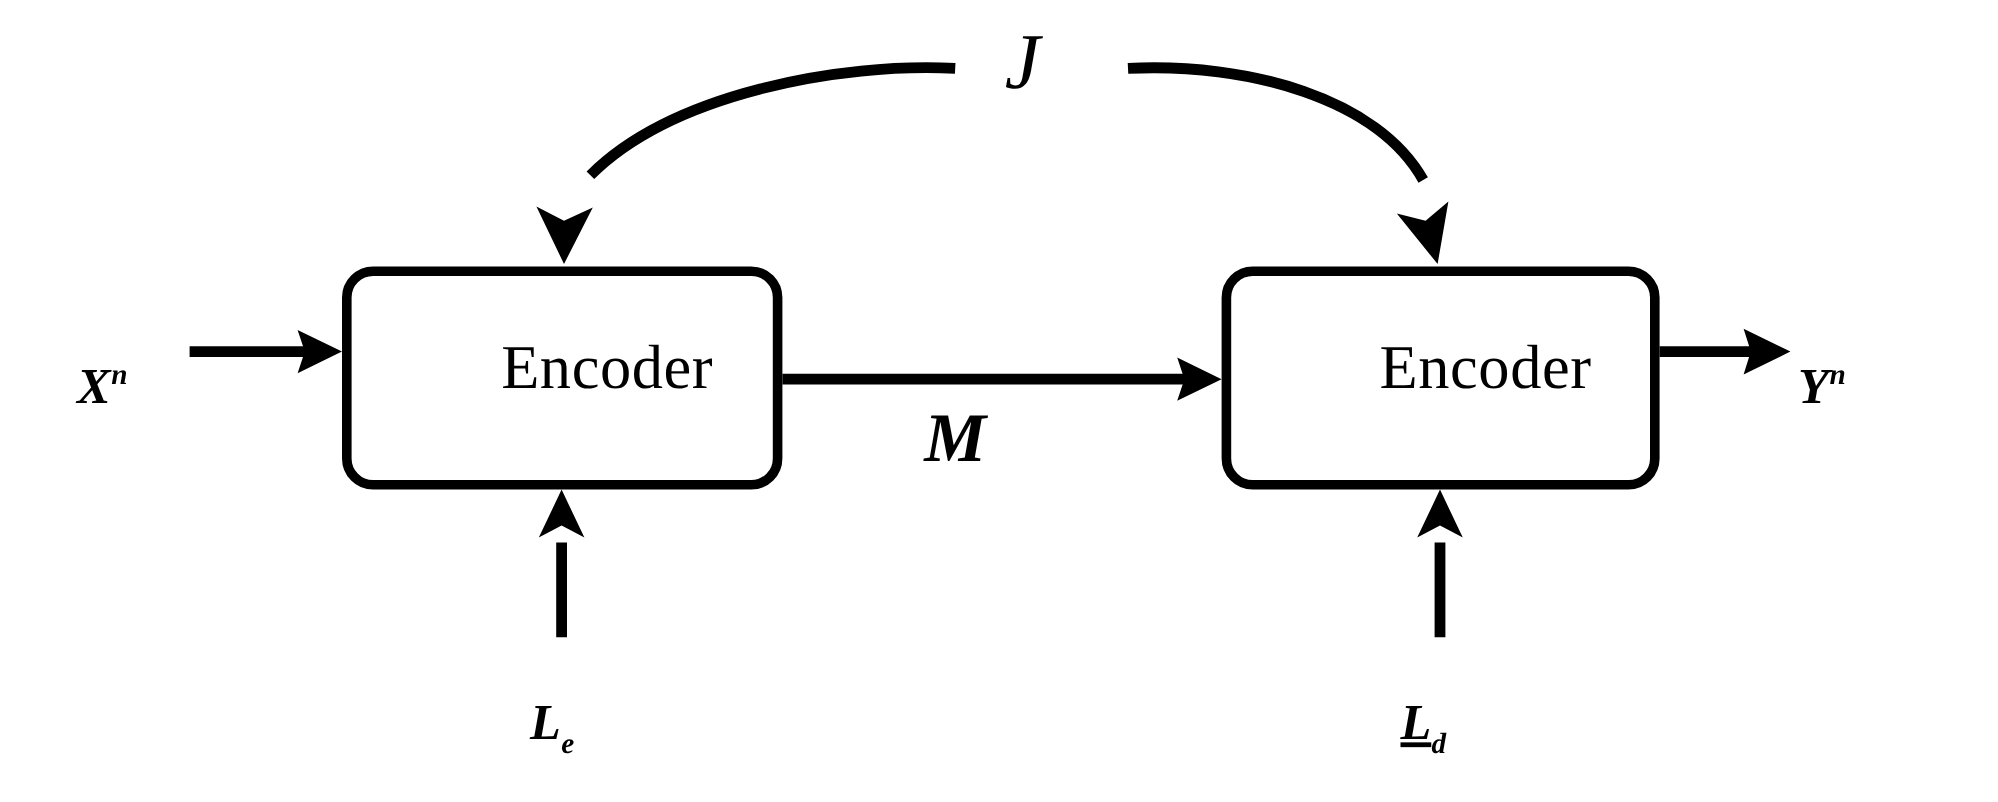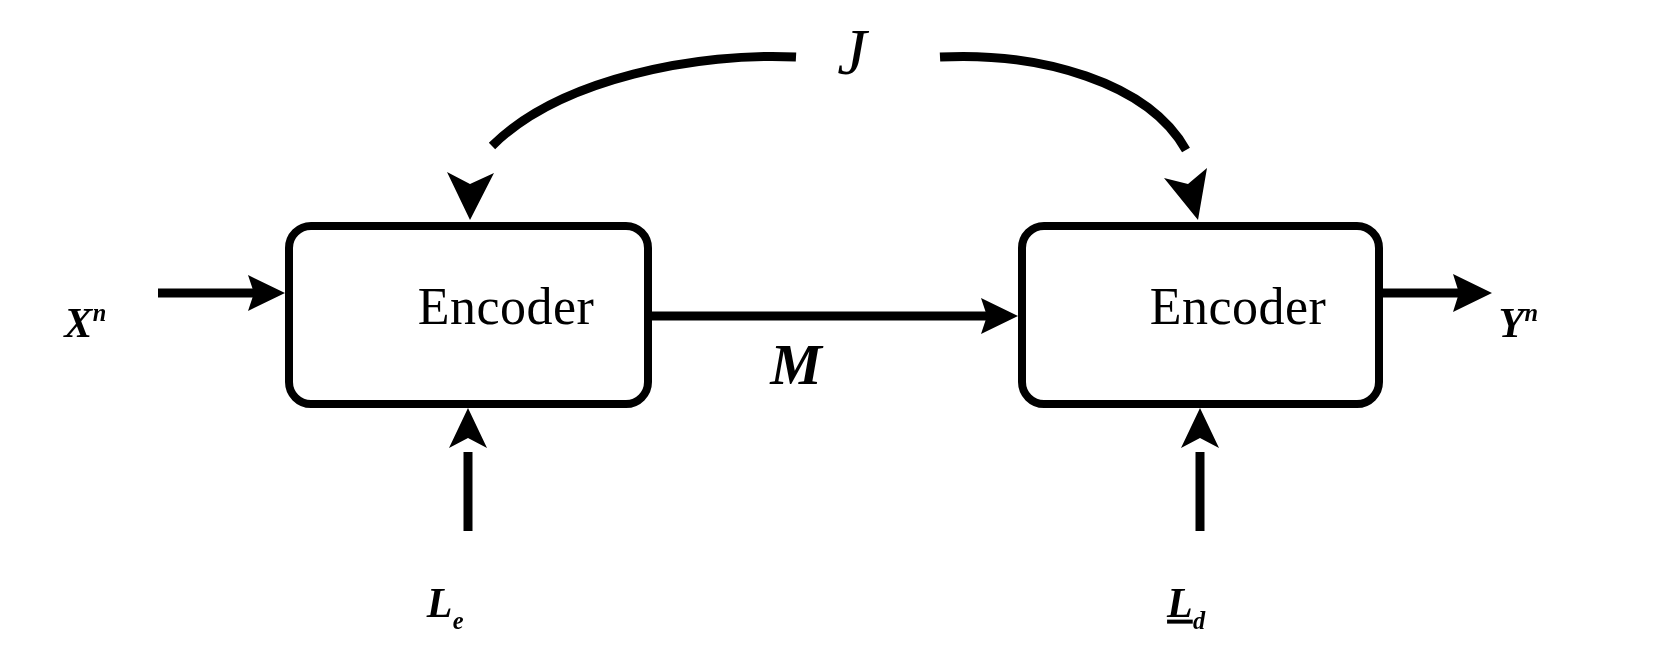--- a/index.html
+++ b/index.html
@@ -142,21 +142,21 @@
   </div>
 
   <div class="label math-bold centered" style="left:1518px; top:295px;">
     <span>Y</span><span class="sup">n</span>
   </div>
 
   <div class="label math-m centered" style="left:796px; top:365px;">M</div>
 
   <div class="label math-italic centered" style="left:852px; top:52px;">J</div>
 
-  <div class="label math-bold centered" style="left:445px; top:578px;">
+  <div class="label math-bold centered" style="left:460px; top:578px;">
     <span>L</span><span class="sub">e</span>
   </div>
 
   <div class="label math-bold centered" style="left:1186px; top:578px;text-decoration:underline;">
     <span>L</span><span class="sub">d</span>
   </div>
 
 </div>
 
 </body></html>

